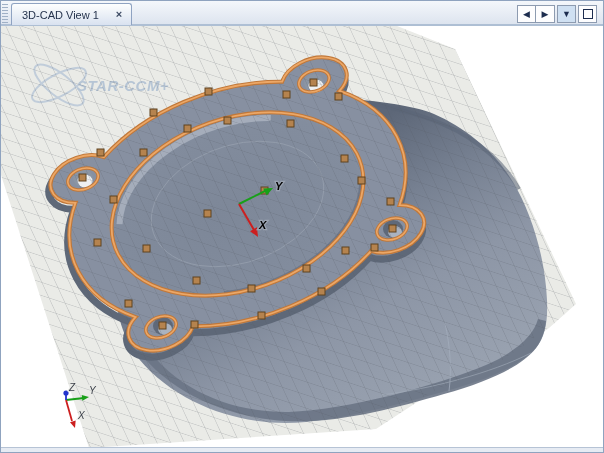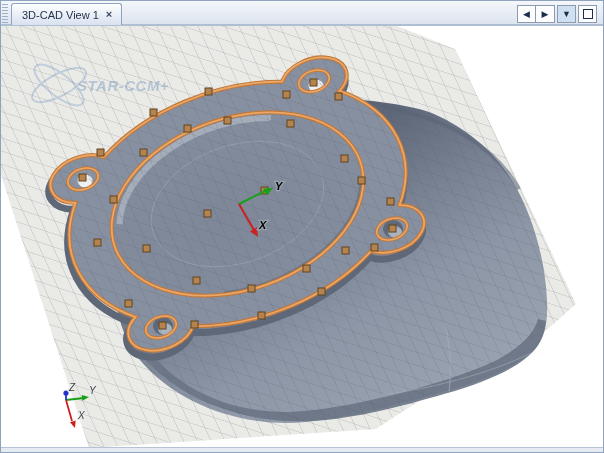--- a/index.html
+++ b/index.html
@@ -3,21 +3,21 @@
 <meta charset="utf-8">
 <style>
   html,body{margin:0;padding:0;background:#cfd8e4;font-family:"Liberation Sans",sans-serif;}
   .window{position:relative;width:604px;height:453px;box-sizing:border-box;background:#fff;
     border:1px solid #8fa3bf;overflow:hidden;}
   
   .tabbar{position:relative;height:25px;background:linear-gradient(#f4f7fb,#dde4ef);
     border-bottom:2px solid #aebfd4;display:flex;align-items:flex-end;box-sizing:border-box;}
   .grip{width:6px;height:19px;margin:2px 1px 1px 1px;
     background:repeating-linear-gradient(0deg,#9fb0c6 0 1px,transparent 1px 3px);}
-  .tab{display:flex;align-items:center;gap:7px;height:21px;margin-left:2px;padding:0 9px 0 10px;
+  .tab{display:flex;align-items:center;gap:17px;height:21px;margin-left:2px;padding:0 9px 0 10px;
     background:linear-gradient(#fdfefe,#d9e2f0);border:1px solid #8fa3c2;border-bottom:none;
     border-radius:3px 3px 0 0;font-size:11px;color:#25334d;position:relative;top:1px;}
   .tab .close{font-size:11px;font-weight:bold;color:#3c4a63;line-height:1;cursor:default;}
   .btns{position:absolute;right:6px;top:4px;display:flex;gap:2px;}
   .btn{width:19px;height:18px;box-sizing:border-box;border:1px solid #8d9bb0;background:#fdfdfe;
     color:#1c2c4e;font-size:9px;display:flex;align-items:center;justify-content:center;padding:0;}
   .btn.dd{background:#cfe0f2;}
   .btn .sq{width:8px;height:8px;border:1.5px solid #1c2c4e;background:transparent;}
   .pair{display:flex;}
   .pair .btn+.btn{border-left:none;}

